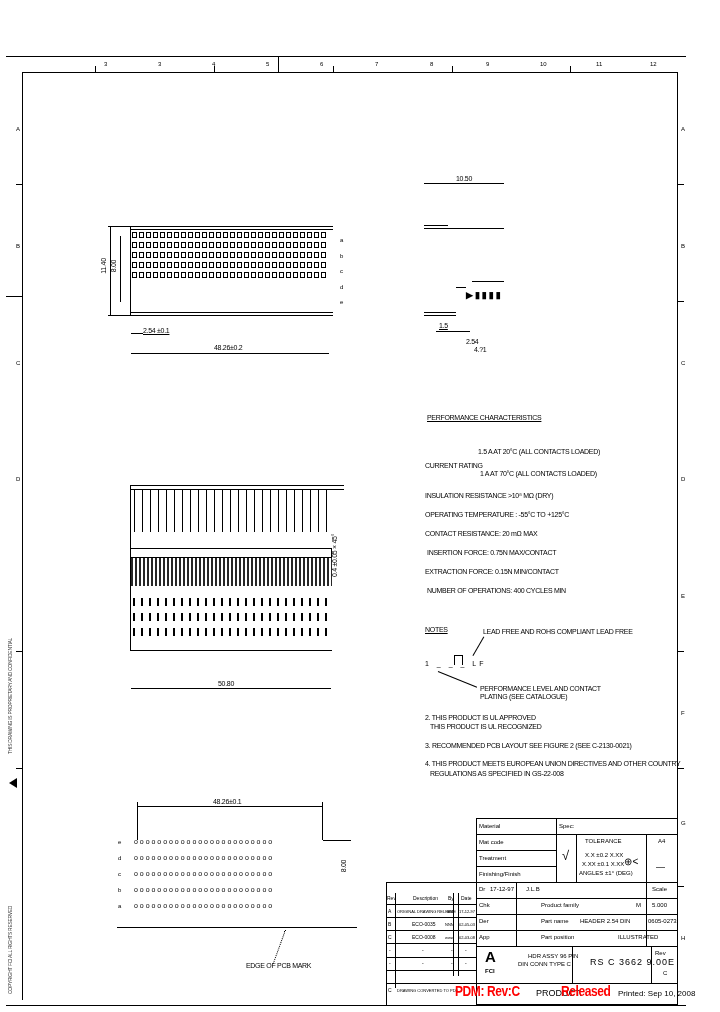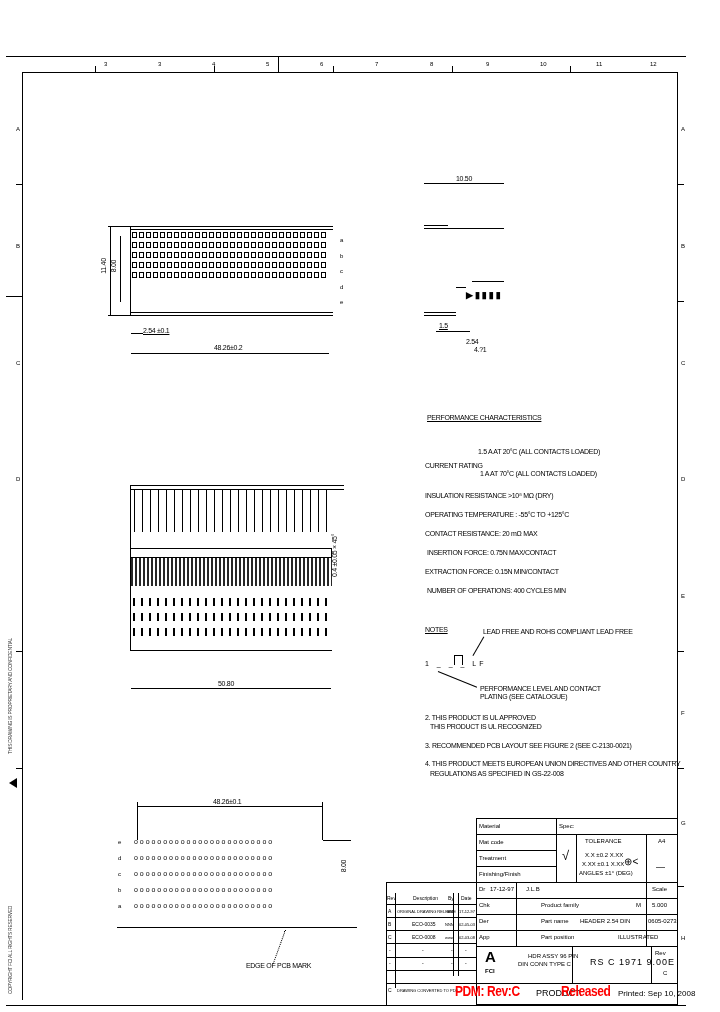--- a/index.html
+++ b/index.html
@@ -223,21 +223,21 @@
   <div class="cell" style="left:652px;top:886px;">Scale</div>
   <div class="cell" style="left:652px;top:902px;">5.000</div>
 
   <div class="vl" style="left:572px;top:946px;height:37px;"></div>
   <div class="vl" style="left:651px;top:946px;height:37px;"></div>
   <div class="hl" style="left:386px;top:983px;width:292px;"></div>
   <div class="abs" style="left:485px;top:948px;font-size:15px;font-weight:bold;">A</div>
   <div class="cell" style="left:485px;top:968px;font-weight:bold;">FCI</div>
   <div class="cell" style="left:528px;top:953px;">HDR ASSY 96 PIN</div>
   <div class="cell" style="left:518px;top:961px;">DIN CONN TYPE C</div>
-  <div class="cell" style="left:590px;top:959px;font-size:9px;letter-spacing:1px;">RS C 1971 9.00E</div>
+  <div class="cell" style="left:590px;top:959px;font-size:9px;letter-spacing:1px;">RS C 3662 9.00E</div>
   <div class="cell" style="left:655px;top:950px;">Rev</div>
   <div class="cell" style="left:663px;top:970px;">C</div>
 </div>
 
 <div>
   <div class="vl" style="left:386px;top:882px;height:123px;"></div>
   <div class="vl" style="left:395px;top:893px;height:95px;"></div>
   <div class="vl" style="left:453px;top:893px;height:83px;"></div>
   <div class="vl" style="left:458px;top:893px;height:83px;"></div>
   <div class="hl" style="left:386px;top:904px;width:90px;"></div>

